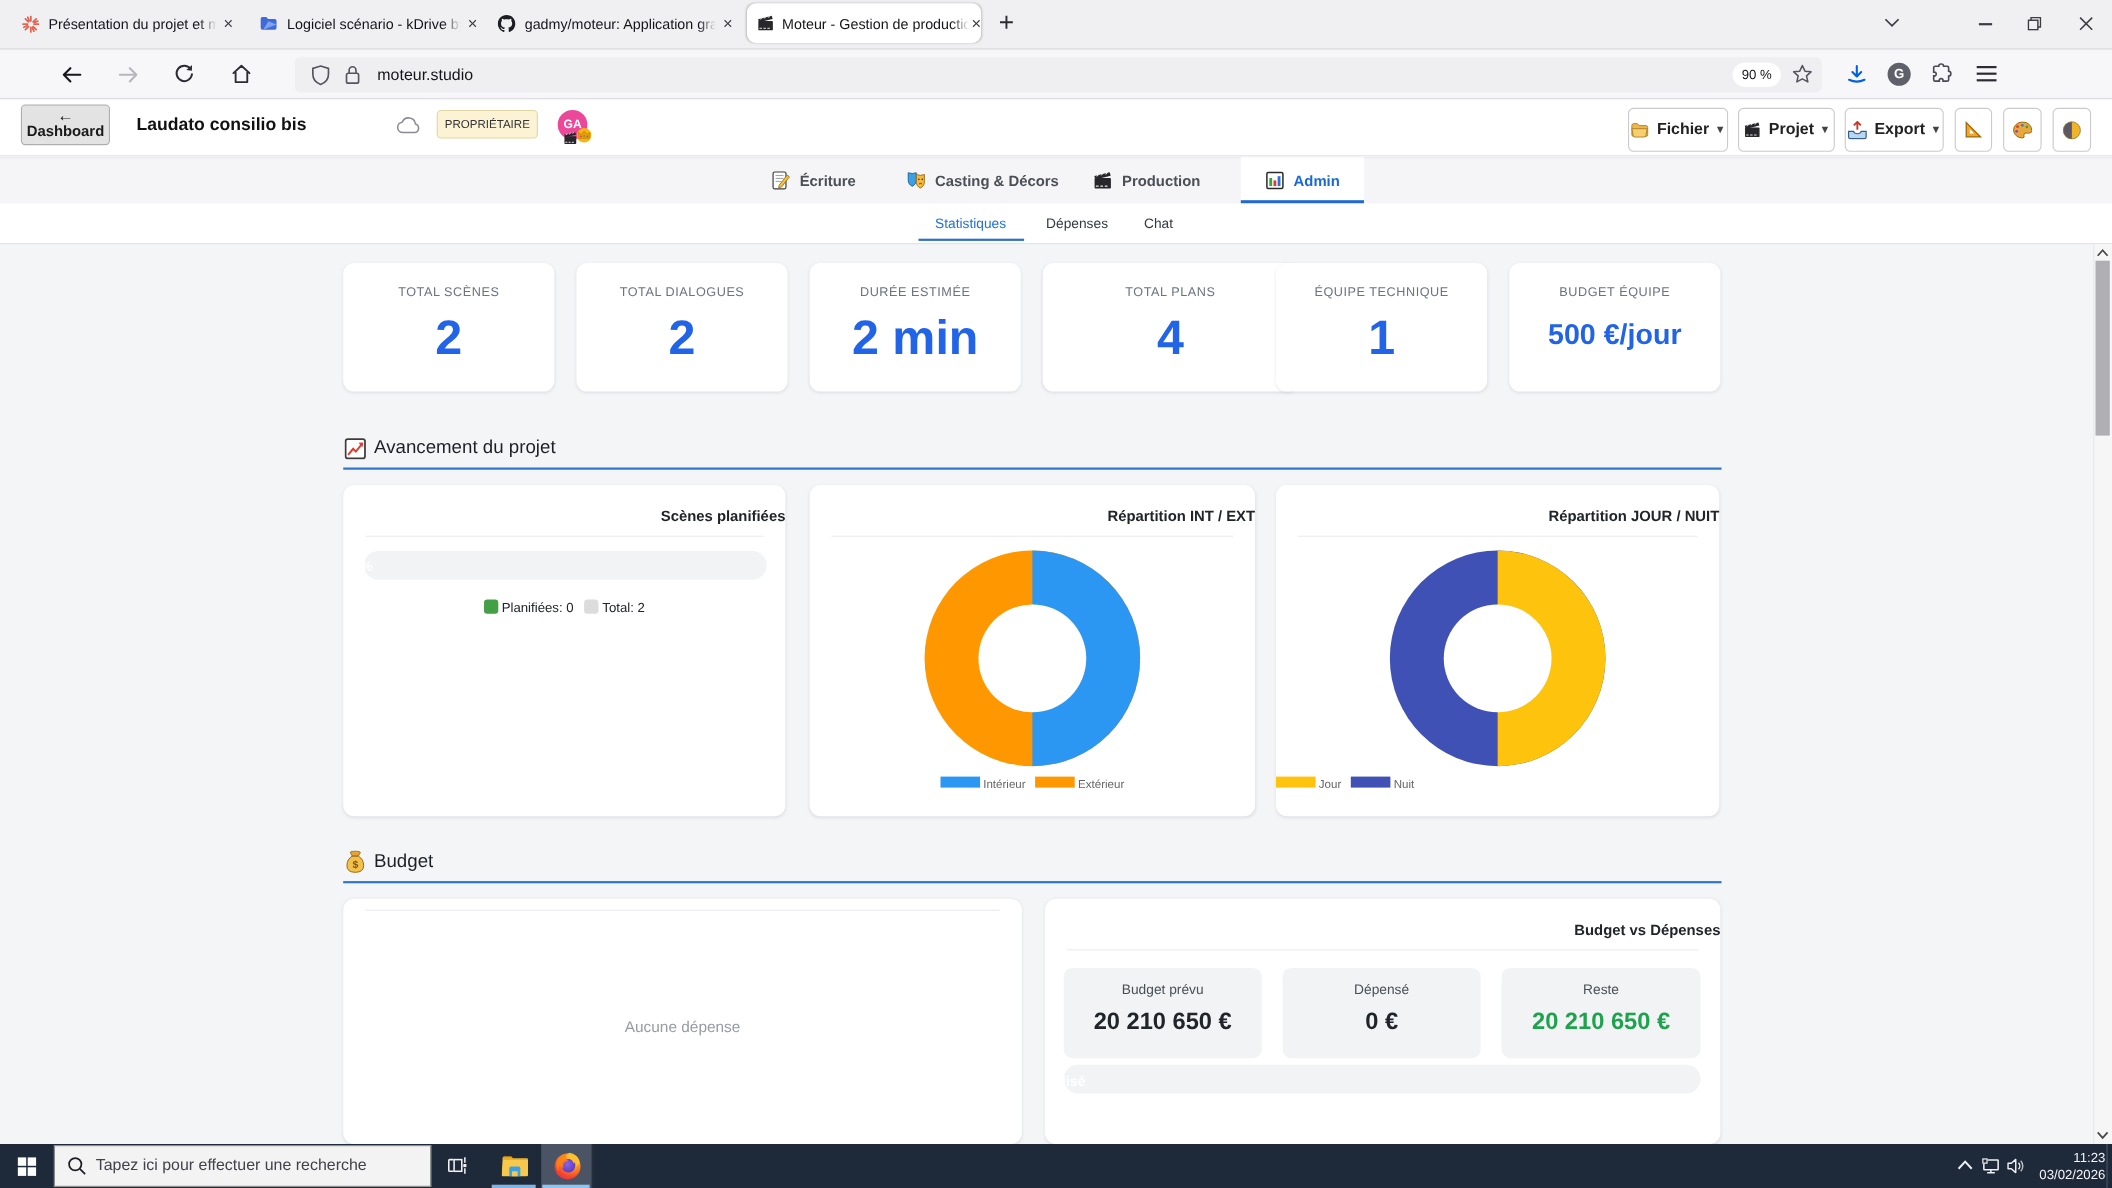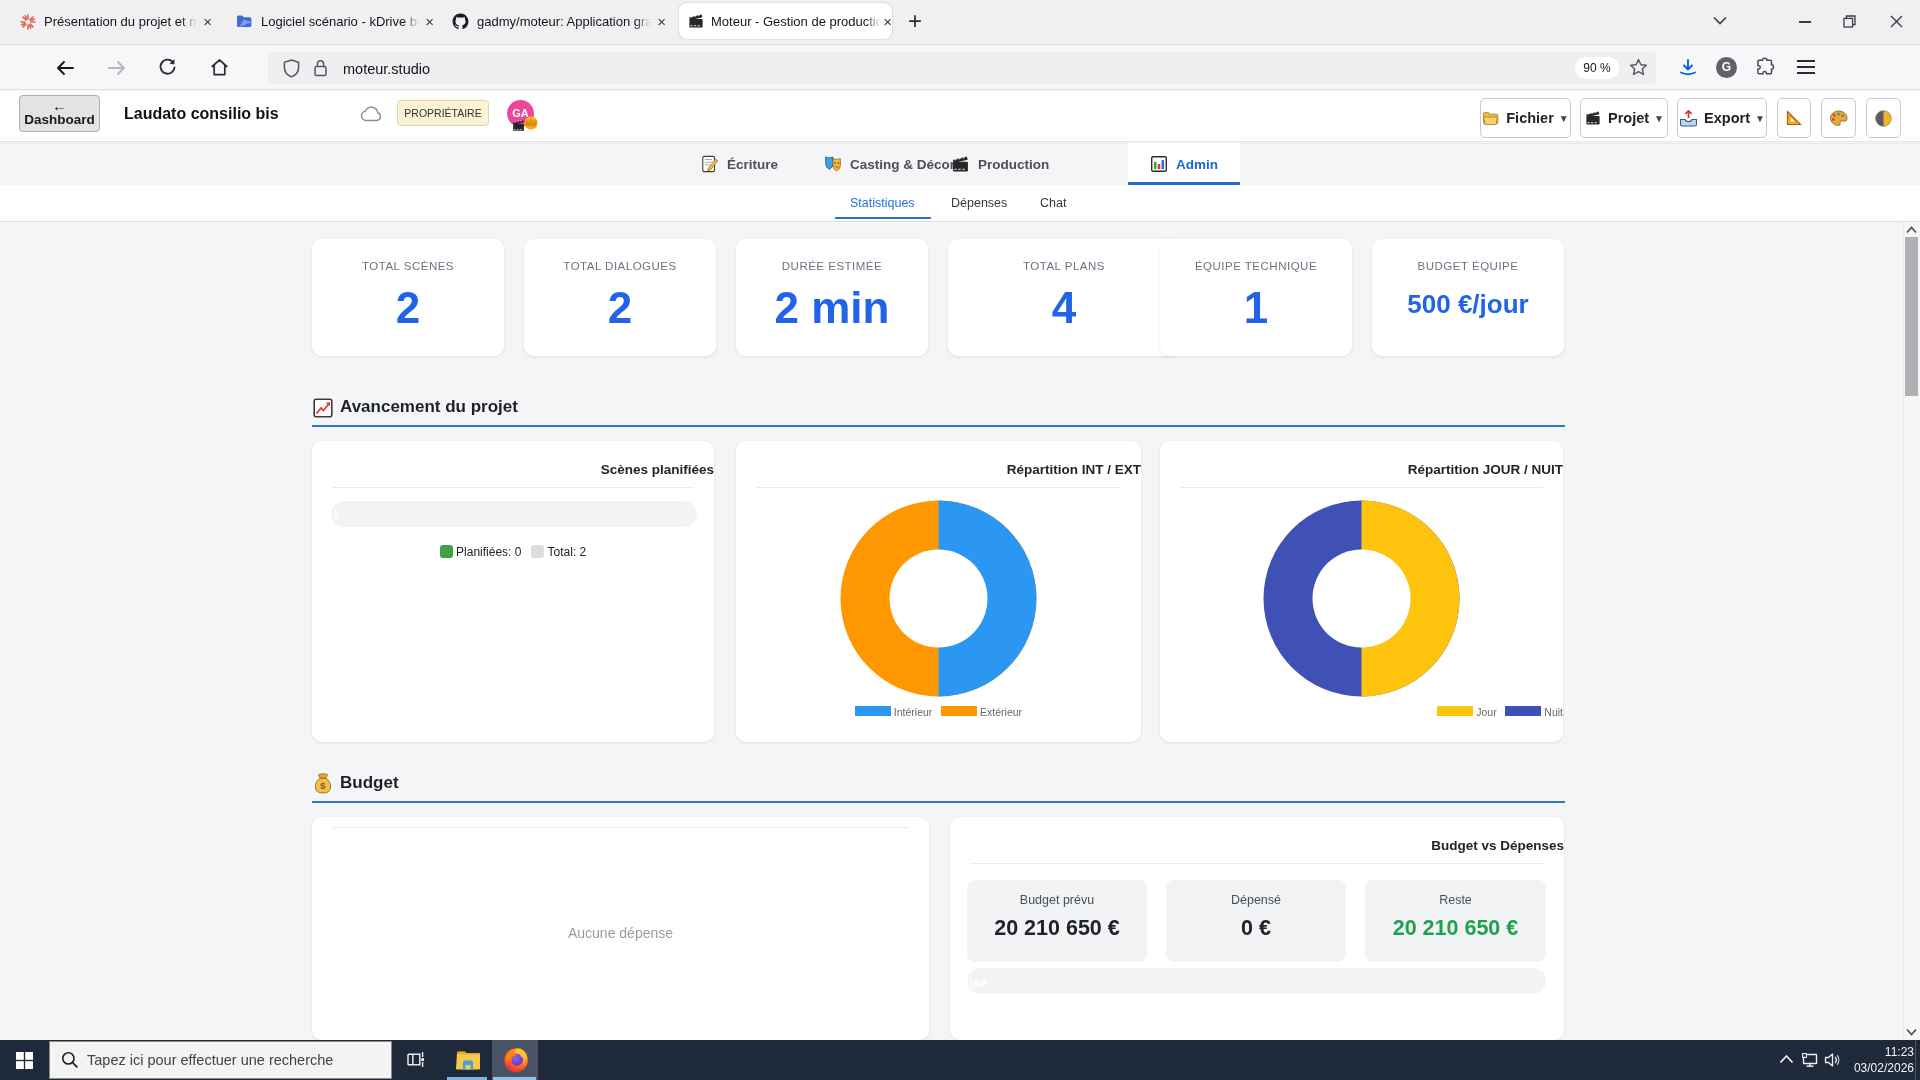--- a/index.html
+++ b/index.html
@@ -26,21 +26,21 @@
 .mtab{position:absolute;top:143px;height:42px;display:flex;align-items:center;gap:8px;font-size:13.5px;font-weight:bold;color:#4a5056}
 #admintab{background:#fff;color:#1769d6;justify-content:center}
 #adminline{position:absolute;left:1128px;top:182px;width:112px;height:3px;background:#2368d0}
 
 #subnav{position:absolute;left:0;top:185px;width:1920px;height:37px;background:#fff;border-bottom:1px solid #dee2e6}
 .snav{position:absolute;top:185px;height:37px;line-height:36px;font-size:12.5px;color:#343a40}
 
 .card{position:absolute;background:#fff;border-radius:10px;box-shadow:0 1px 3px rgba(30,40,60,.10)}
 .statlbl{font-size:11.5px;color:#6b7280;letter-spacing:.5px;text-align:center;margin-top:21px}
 .statval{font-size:44px;font-weight:bold;color:#2164e8;text-align:center;margin-top:11px}
-.sechead{position:absolute;font-size:17px;font-weight:bold;color:#1d2127}
+.sechead{position:absolute;font-size:17px;font-weight:normal;color:#1d2127}
 .secline{position:absolute;left:312px;width:1253px;height:2px;background:#2e74c9}
 .ctitle{font-size:13.5px;font-weight:bold;color:#212529;text-align:right;margin-top:21px}
 .chr{height:1px;background:#e9ecef;margin:10px 20px 0 20px}
 .gbox{position:absolute;background:#f1f3f5;border-radius:8px}
 
 #taskbar{position:absolute;left:0;top:1040px;width:1920px;height:40px;background:#1e2939}
 #searchbox{position:absolute;left:49px;top:1041px;width:343px;height:38px;background:#f3f3f3;border:1px solid #888;display:flex;align-items:center}
 #searchbox span{font-size:14.5px;color:#42424a;margin-left:8px}
 </style></head><body>
 <div id="tabbar"></div>
@@ -243,21 +243,21 @@
 <div class="mtab" style="left:824px">
     <svg width="18" height="18" viewBox="0 0 22 21">
       <path d="M2,2 q4.5,1.8 9,0 v8 q0,5-4.5,7 q-4.5,-2-4.5,-7 Z" fill="#3aa0e8" stroke="#1c5f93" stroke-width="1"></path>
       <path d="M11,4 q4.5,1.8 9,0 v8 q0,5-4.5,7 q-4.5,-2-4.5,-7 Z" fill="#f5b93c" stroke="#9a6a12" stroke-width="1"></path>
       <circle cx="13.8" cy="9.3" r=".9" fill="#333"></circle>
       <circle cx="17.6" cy="9.3" r=".9" fill="#333"></circle>
       <path d="M14,14.5 q1.5,-1.4 3.4,0" fill="none" stroke="#333" stroke-width=".9"></path>
     </svg>
     <span>Casting &amp; Décors</span>
   </div>
-<div class="mtab" style="left:951px">
+<div class="mtab" style="left:993px">
     <svg width="19" height="18" viewBox="0 0 16 16">
       <path d="M1.2,4.4 L13.6,1.4 L14.4,4.2 L2,7.2 Z" fill="#26262b"></path>
       <rect x="1.4" y="6" width="13.2" height="8.6" rx="0.8" fill="#26262b"></rect>
       <g fill="#e8e8e8">
         <path d="M2.6,4.9 L4.0,3.1 L5.3,2.8 L3.9,4.6 Z"></path>
         <path d="M6.2,4.0 L7.6,2.2 L8.9,1.9 L7.5,3.7 Z"></path>
         <path d="M9.8,3.2 L11.2,1.5 L12.4,1.2 L11.1,3.0 Z"></path>
         <rect x="2.4" y="12.2" width="2.3" height="1" rx=".3"></rect>
         <rect x="6" y="12.2" width="2.3" height="1" rx=".3"></rect>
         <rect x="9.6" y="12.2" width="2.3" height="1" rx=".3"></rect>
@@ -337,21 +337,21 @@
   </div>
 </div>
 <div class="card" id="c-journuit" style="left:1160px;top:441px;width:403px;height:301px">
   <div class="ctitle">Répartition JOUR / NUIT</div>
     <div class="chr"></div>
   <svg style="position:absolute;left:103px;top:59px" width="197" height="197" viewBox="0 0 197 197">
     <circle cx="98.5" cy="98.5" r="98" fill="#3f51b5"></circle>
     <path d="M98.5,0.5 A98,98 0 0 1 98.5,196.5 Z" fill="#fec30c"></path>
     <circle cx="98.5" cy="98.5" r="49" fill="#fff"></circle>
   </svg>
-  <div style="position:absolute;left:0;top:265px;width:403px;text-align:right;font-size:10.5px;color:#666">
+  <div style="position:absolute;left:0;top:265px;width:403px;text-align:left;font-size:10.5px;color:#666">
     <span style="display:inline-block;width:36px;height:10px;background:#fec30c;vertical-align:0px"></span> Jour
     &nbsp;&nbsp;<span style="display:inline-block;width:36px;height:10px;background:#3f51b5;vertical-align:0px"></span> Nuit
   </div>
 </div>
 
 <svg style="position:absolute;left:313px;top:773px" width="20" height="21" viewBox="0 0 20 21">
     <path d="M7.2,5.2 L5.6,2.4 q-0.5-0.9 0.5-1.1 q2-0.5 3.9-0.5 q1.9,0 3.9,0.5 q1,0.2 0.5,1.1 l-1.6,2.8 Z" fill="#e8a33c" stroke="#9a6a12" stroke-width=".8"></path>
     <path d="M7,5.4 h6 q4.6,2.8 4.6,8.6 q0,6-7.6,6 q-7.6,0-7.6-6 q0-5.8 4.6-8.6 Z" fill="#f3c14b" stroke="#9a6a12" stroke-width=".9"></path>
     <text x="10" y="16.3" font-size="9.5" font-weight="bold" fill="#7a5a10" text-anchor="middle" font-family="Liberation Sans">$</text>
   </svg>

